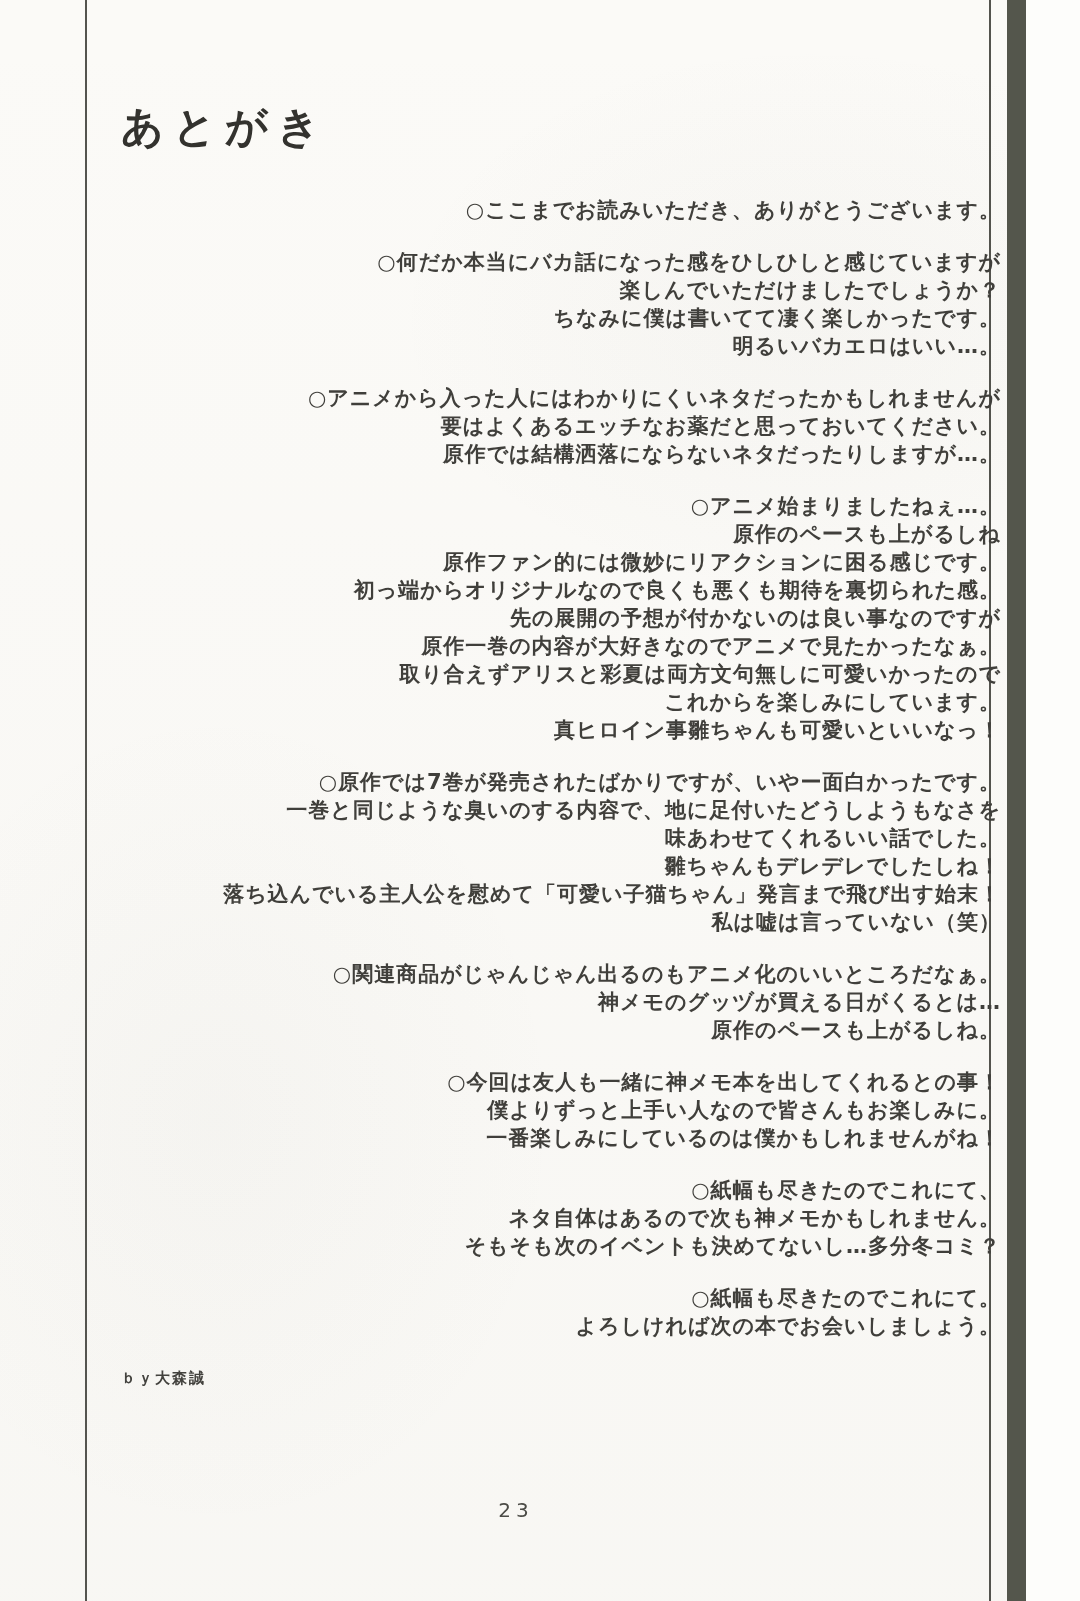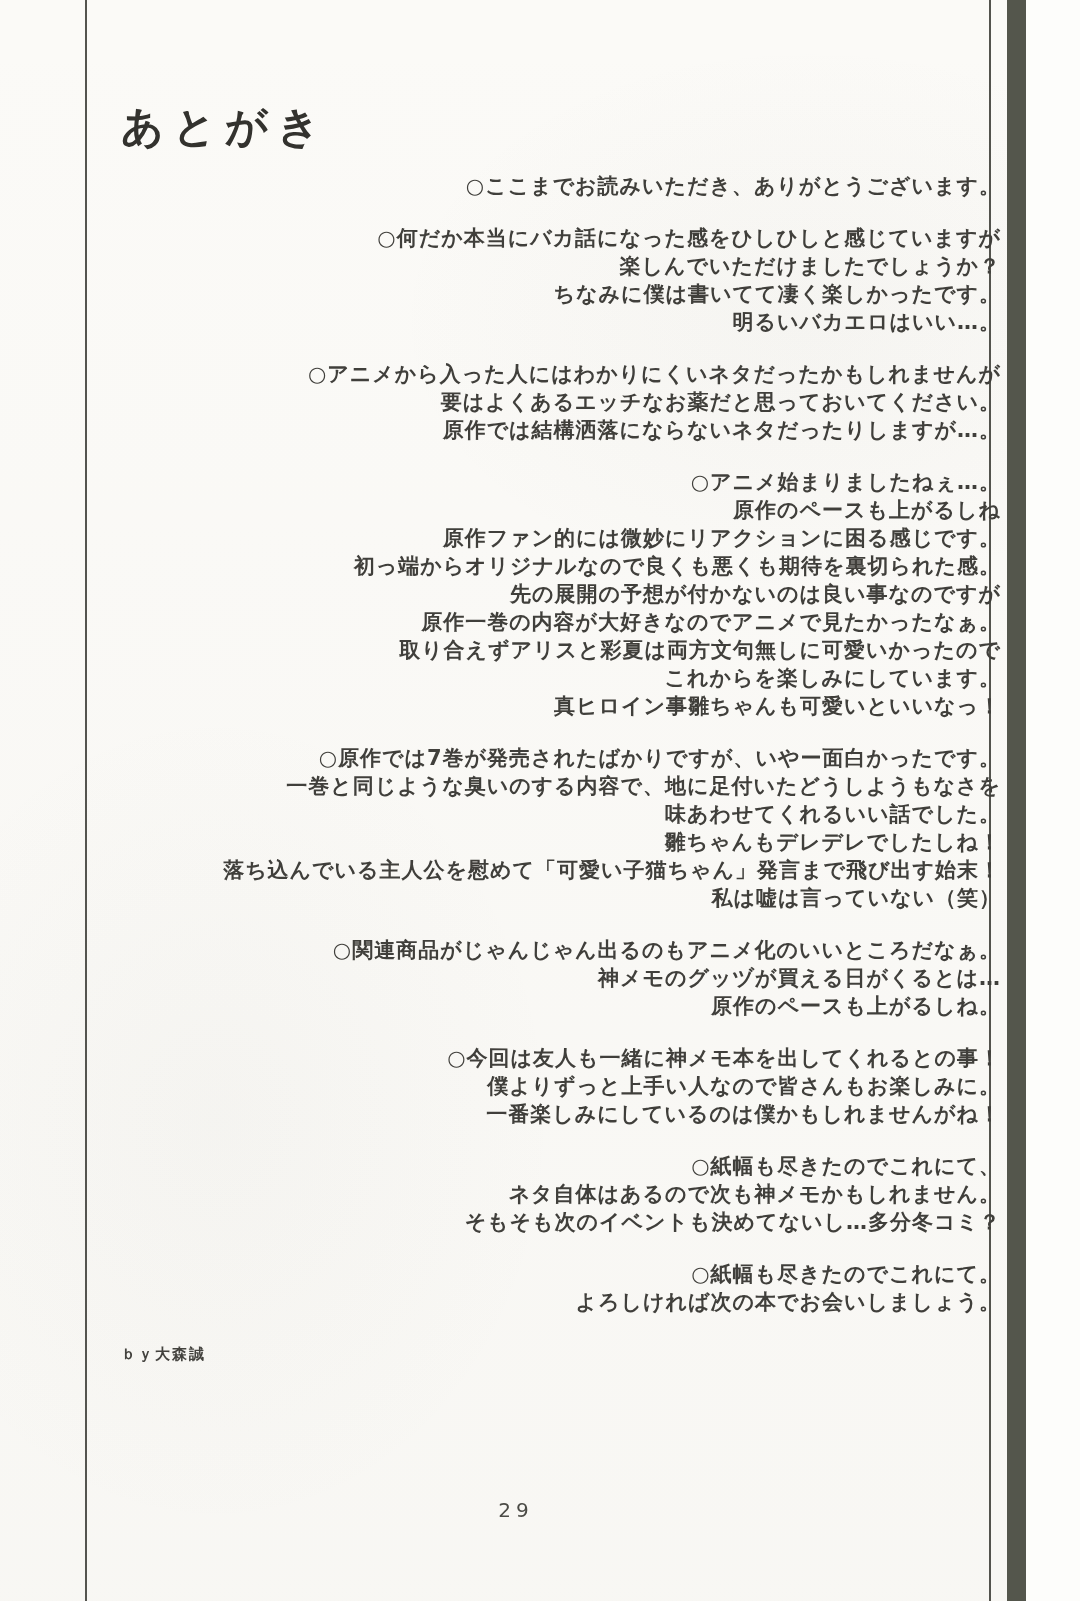--- a/index.html
+++ b/index.html
@@ -54,21 +54,21 @@
     top: 103px;
     width: 880px;
   }
 
   .page-title {
     font-size: 42px;
     line-height: 48px;
     font-weight: bold;
     letter-spacing: 9px;
     color: #33322e;
-    margin: 0 0 21px 0;
+    margin: 0 0 45px 0;
     white-space: nowrap;
   }
 
   .paragraph { margin: 0 0 24px 0; text-align: right; }
   .text-line {
     font-size: 21px;
     line-height: 28px;
     font-weight: 600;
     color: #403f3b;
     letter-spacing: 1px;
@@ -162,13 +162,13 @@
       </div>
       <div class="paragraph">
         <div class="text-line">○紙幅も尽きたのでこれにて。</div>
         <div class="text-line cont">よろしければ次の本でお会いしましょう。</div>
       </div>
     </div>
 
   <div class="signature">ｂｙ大森誠</div>
 </div>
 
-<div class="page-number">29</div>
+<div class="page-number">23</div>
 
 </body></html>

